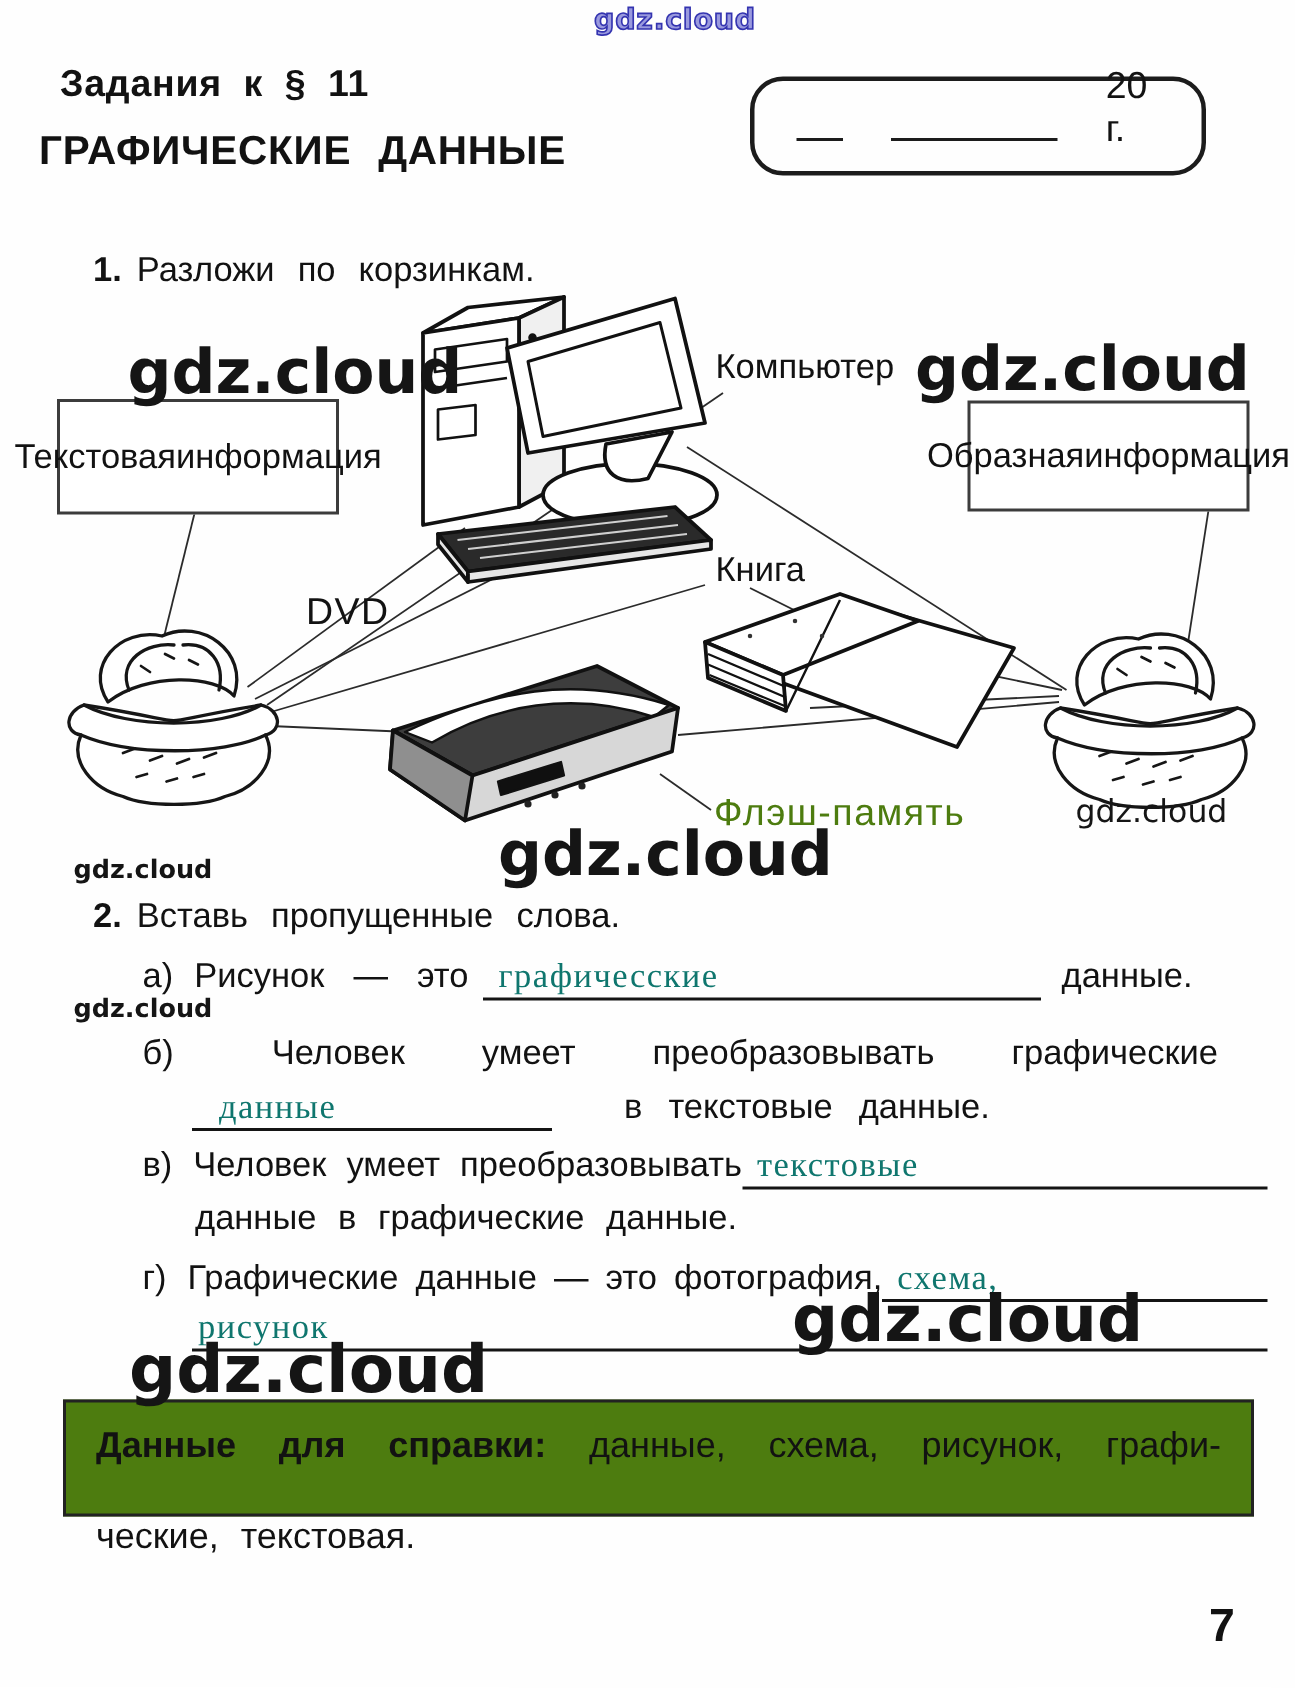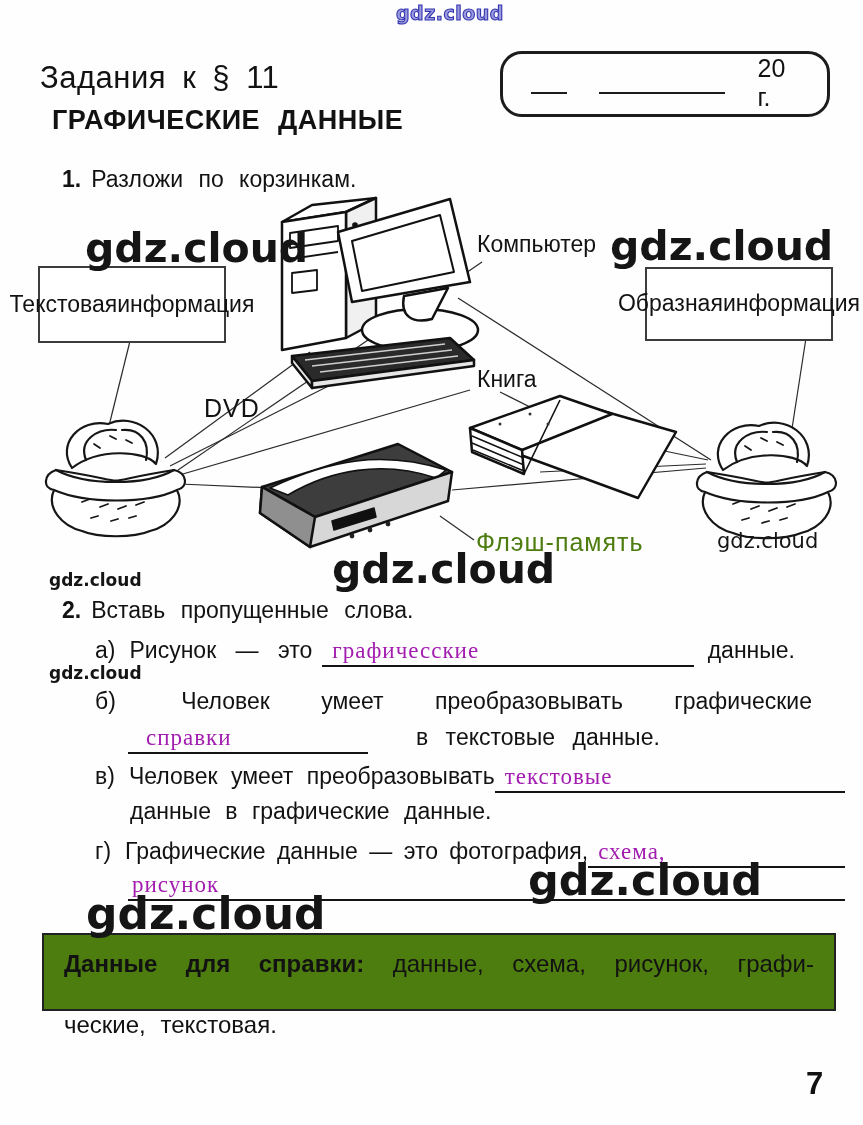--- a/index.html
+++ b/index.html
@@ -16,24 +16,24 @@
   .wm-a{left:85px;top:224px;font-size:41px;font-weight:600;}
   .wm-b{left:610px;top:222px;font-size:41px;font-weight:600;}
   .wm-c{left:332px;top:545px;font-size:41px;font-weight:600;}
   .wm-d{left:528px;top:855px;font-size:43px;font-weight:700;}
   .wm-e{left:86px;top:888px;font-size:44px;font-weight:700;}
   .wm-s1{left:49px;top:570px;font-size:17px;font-weight:600;}
   .wm-s2{left:717px;top:529px;font-size:21px;font-weight:500;}
   .wm-s3{left:49px;top:663px;font-size:17px;font-weight:600;}
 
   
-  .hdr1{left:40px;top:60px;font-size:31px;font-weight:400;word-spacing:7px;letter-spacing:.5px;}
-  .hdr2{left:52px;top:85px;font-size:27px;font-weight:700;word-spacing:10px;letter-spacing:.5px;margin-top:20px;}
-  .datebox{left:500px;top:51px;width:330px;height:66px;border:3px solid #1c1c1c;border-radius:22px;
-           display:flex;padding:0 24px 13px 28px;box-sizing:border-box;gap:32px;}
+  .hdr1{left:40px;top:42px;font-size:25px;font-weight:700;word-spacing:7px;letter-spacing:.5px;}
+  .hdr2{left:26px;top:85px;font-size:27px;font-weight:700;word-spacing:10px;letter-spacing:.5px;}
+  .datebox{left:500px;top:51px;width:304px;height:66px;border:3px solid #1c1c1c;border-radius:22px;
+           display:flex;align-items:flex-end;padding:0 24px 13px 28px;box-sizing:border-box;gap:32px;}
   .dblank{border-bottom:2.5px solid #1c1c1c;margin-bottom:7px;}
   .dblank1{width:42px;}
   .dblank2{width:150px;}
   .dyear{font-size:25px;word-spacing:6px;}
 
   
   .ttl{font-size:23px;word-spacing:9px;}
   .t1{left:62px;top:166px;}
   .t2{left:62px;top:597px;}
   .num{font-weight:700;margin-right:10px;}
@@ -46,21 +46,21 @@
   .dlbl{font-size:23px;background:transparent;white-space:nowrap;}
   .lbl-computer{left:477px;top:231px;}
   .lbl-kniga{left:477px;top:366px;}
   .lbl-dvd{left:204px;top:394px;font-size:25px;letter-spacing:1px;}
   .lbl-flash{left:476px;top:528px;font-size:25px;color:#4d7c0f;letter-spacing:1px;}
 
   
   .row{display:flex;align-items:baseline;font-size:23px;}
   .letter{font-weight:400;margin-right:14px;}
   .blank{border-bottom:2.5px solid #141414;}
-  .ans{font-family:"Liberation Serif",serif;font-size:23px;color:#a21caf;letter-spacing:1px;}
+  .ans{font-family:"Liberation Serif",serif;font-size:23px;color:#0f766e;letter-spacing:1px;}
   .grow{flex:1;padding:0 4px 1px 10px;}
   .ra{left:95px;top:637px;width:700px;}
   .ra .pre{word-spacing:13px;margin-right:10px;}
   .ra .post{word-spacing:5px;margin-left:14px;}
   .rb1{left:95px;top:688px;width:717px;font-size:23px;text-align:justify;text-align-last:justify;}
   .rb2{left:128px;top:724px;width:717px;}
   .rb2 .blank{width:218px;padding:0 4px 1px 18px;}
   .rb2 .post{word-spacing:11px;margin-left:48px;text-align:right;}
   .rv1{left:95px;top:763px;width:750px;}
   .rv1 .pre{word-spacing:7px;}
@@ -206,21 +206,21 @@
     <span class="letter">а)</span>
     <span class="pre">Рисунок — это</span>
     <span class="blank grow"><span class="ans">графичесские</span></span>
     <span class="post">данные.</span>
   </div>
 
   <div class="abs txt rb1">
     <span class="letter">б)</span> <span>Человек умеет преобразовывать графические</span>
   </div>
   <div class="abs txt row rb2">
-    <span class="blank"><span class="ans">справки</span></span>
+    <span class="blank"><span class="ans">данные</span></span>
     <span class="post">в текстовые данные.</span>
   </div>
 
   <div class="abs txt row rv1">
     <span class="letter">в)</span>
     <span class="pre">Человек умеет преобразовывать</span>
     <span class="blank grow"><span class="ans">текстовые</span></span>
   </div>
   <div class="abs txt rv2">данные в графические данные.</div>
 

